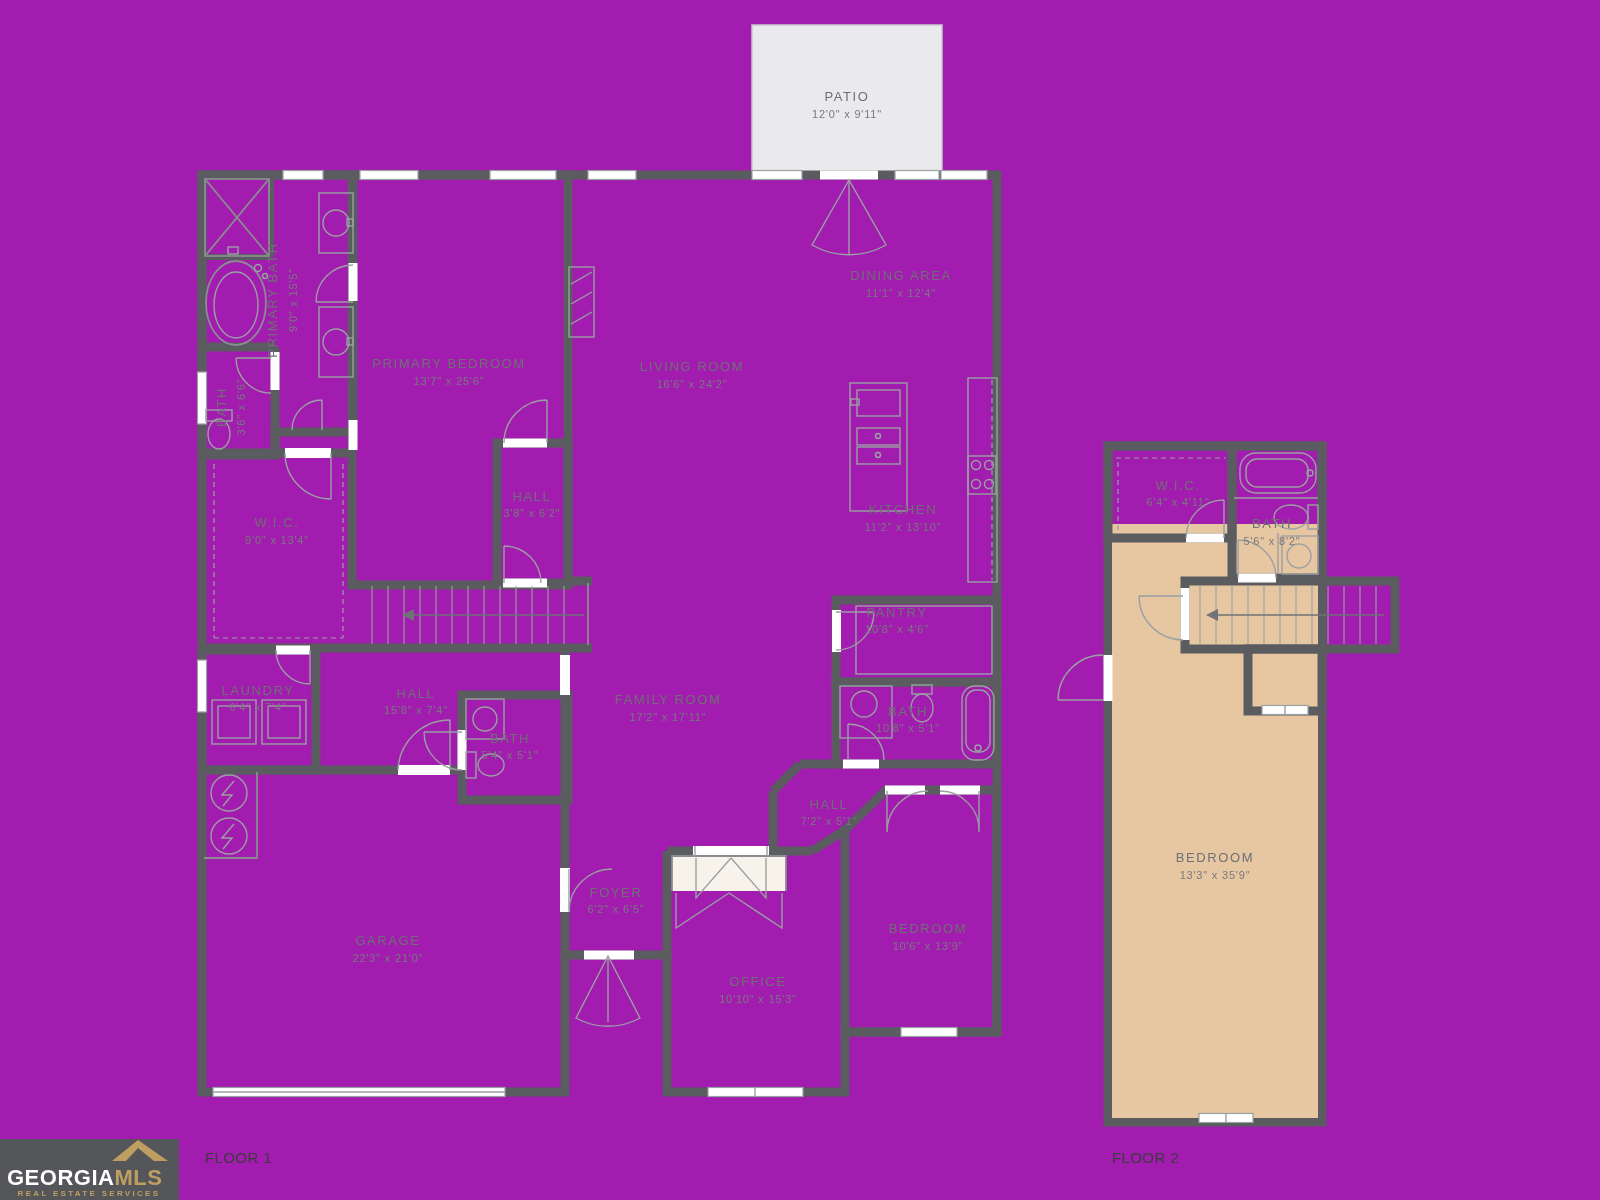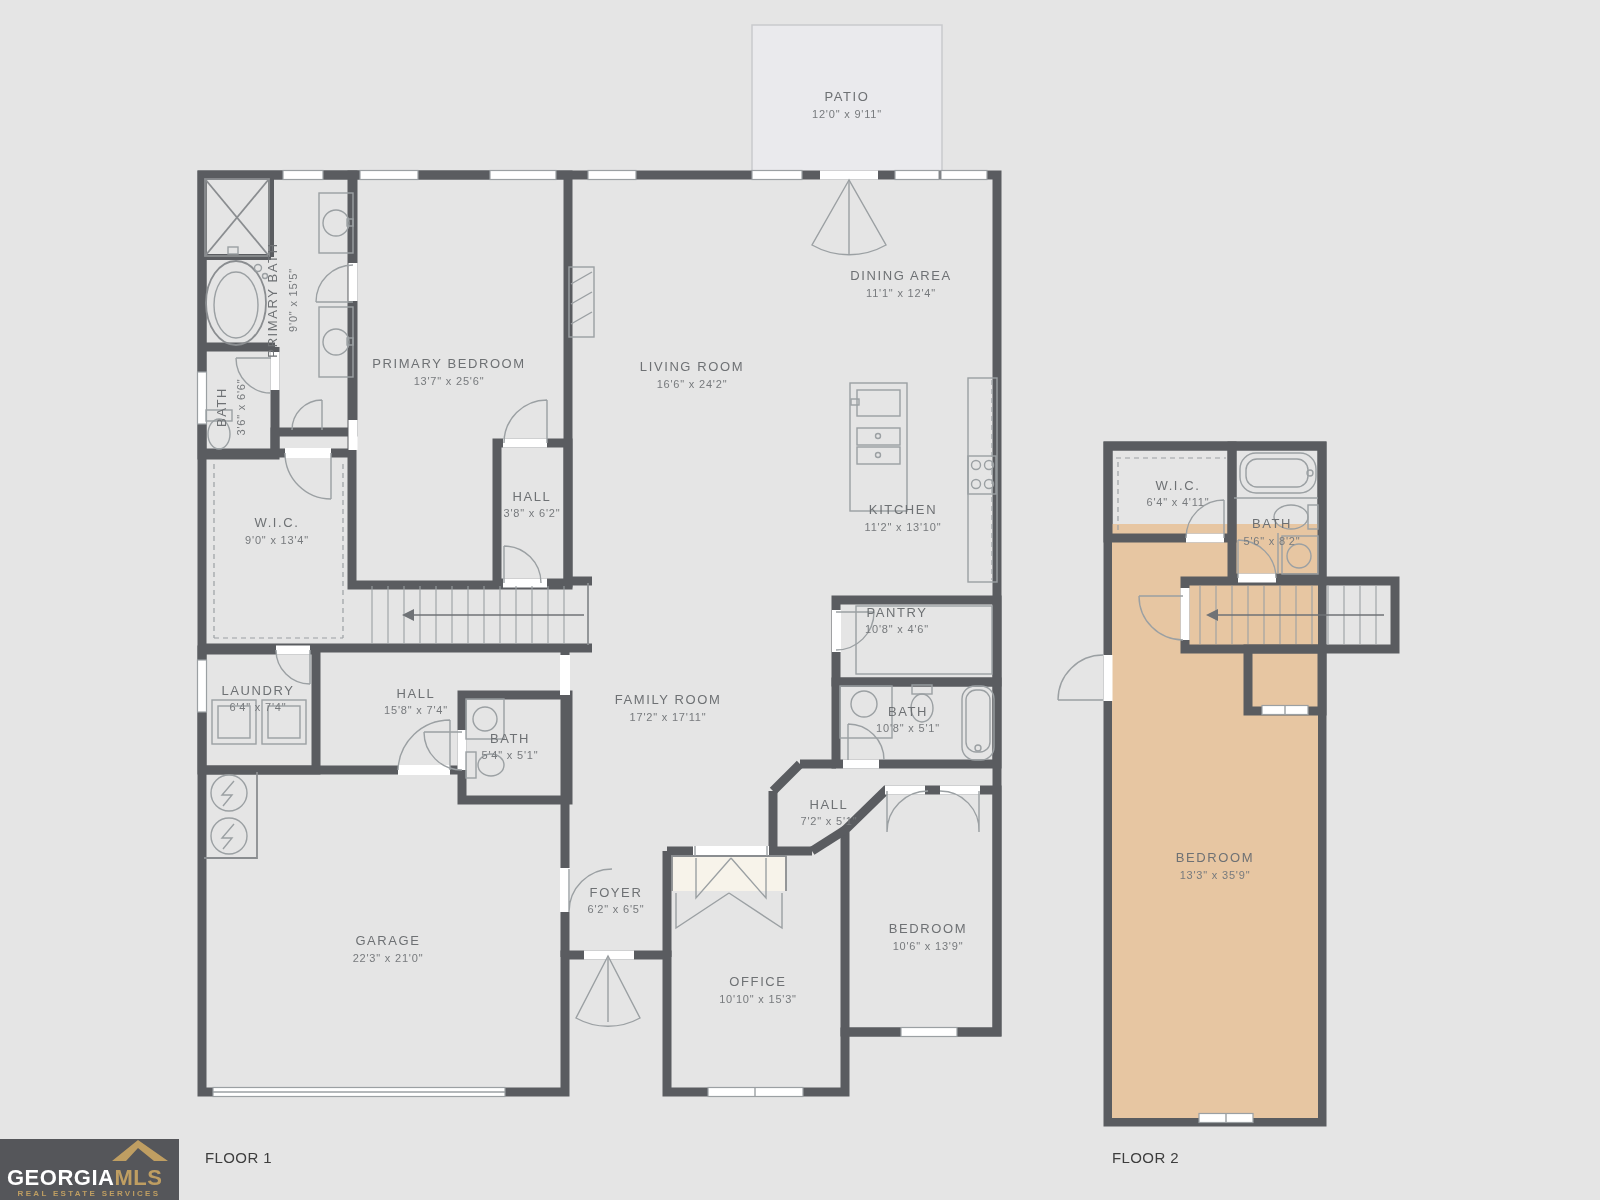--- a/index.html
+++ b/index.html
@@ -1,16 +1,16 @@
 <!DOCTYPE html>
 <html><head>
 <meta charset="utf-8">
 <style>
   html,body{margin:0;padding:0;background:#ffffff;}
-  .stage{position:relative;width:1600px;height:1200px;background:#e5e5e5;overflow:hidden;}
+  .stage{position:relative;width:1600px;height:1200px;background:#a21caf;overflow:hidden;}
   svg{display:block;}
   svg text{font-family:"Liberation Sans",sans-serif;}
   .rname{font-size:13px;letter-spacing:1.6px;fill:#6e7174;text-anchor:middle;}
   .rdims{font-size:11px;letter-spacing:.8px;fill:#777a7d;text-anchor:middle;}
   .flabel{font-size:15px;fill:#3d3d3d;letter-spacing:.4px;text-anchor:start;}
   .w9{stroke:#5a5c60;stroke-width:9;fill:none;}
   .w6{stroke:#5a5c60;stroke-width:6;fill:none;}
   .thin{stroke:#9ba0a3;stroke-width:1.4;fill:none;}
   .thin2{stroke:#8a8d90;stroke-width:1.8;fill:none;}
   .dash{stroke:#9ba0a3;stroke-width:1.2;fill:none;stroke-dasharray:5 4;}

